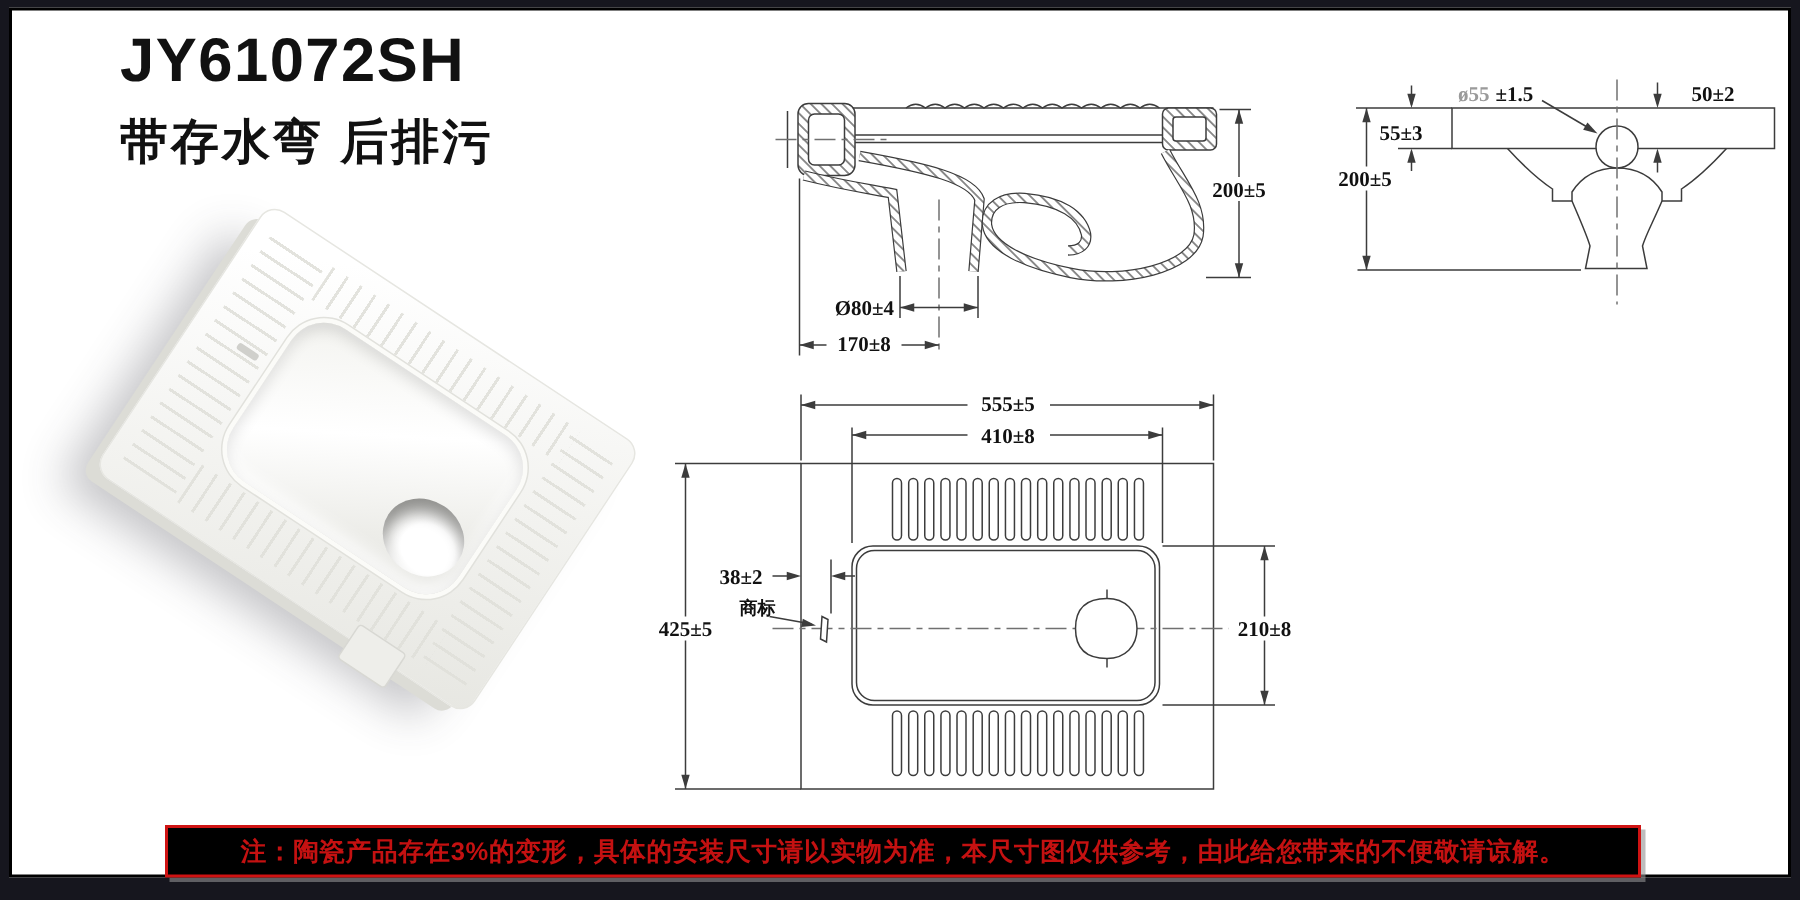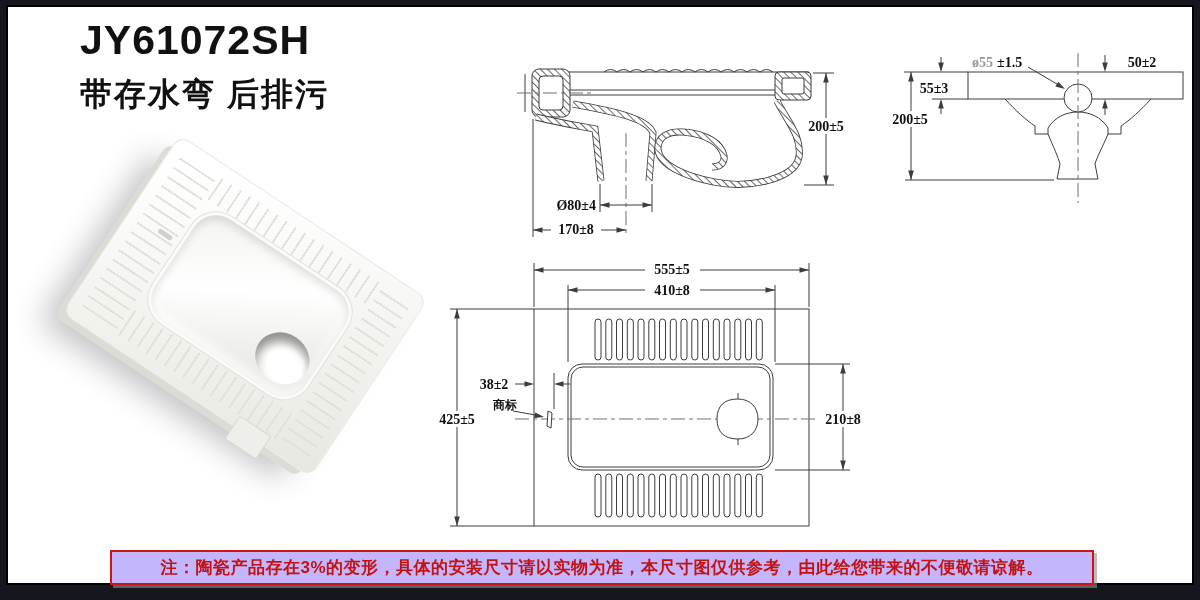--- a/index.html
+++ b/index.html
@@ -51,21 +51,21 @@
   .rb{fill:#fff;stroke:#3c3c3c;stroke-width:1;}
   .tbg{fill:#fff;}
   .dt{font:700 14px "Liberation Serif",serif;fill:#111;text-anchor:middle;}
   .dte{text-anchor:end;}
   .dts{text-anchor:start;}
   .dtg{font:700 14px "Liberation Serif",serif;fill:#9a9a9a;text-anchor:end;}
   .zt{font:700 12px "Liberation Sans",sans-serif;fill:#111;text-anchor:middle;}
 
   
   .note{position:absolute;left:102px;top:543px;width:980px;height:31px;
-        border:2px solid #cf1313;background:#c4b5fd;
+        border:2px solid #cf1313;background:#000000;
         box-shadow:3px 3px 0 rgba(145,145,145,.6);
         display:flex;align-items:center;justify-content:center;}
   .note span{color:#c41111;font-size:17px;font-weight:bold;letter-spacing:.5px;
         font-family:"Liberation Sans",sans-serif;}
 </style>
 </head>
 <body>
 
 <div class="stage">
   <div class="panel">

